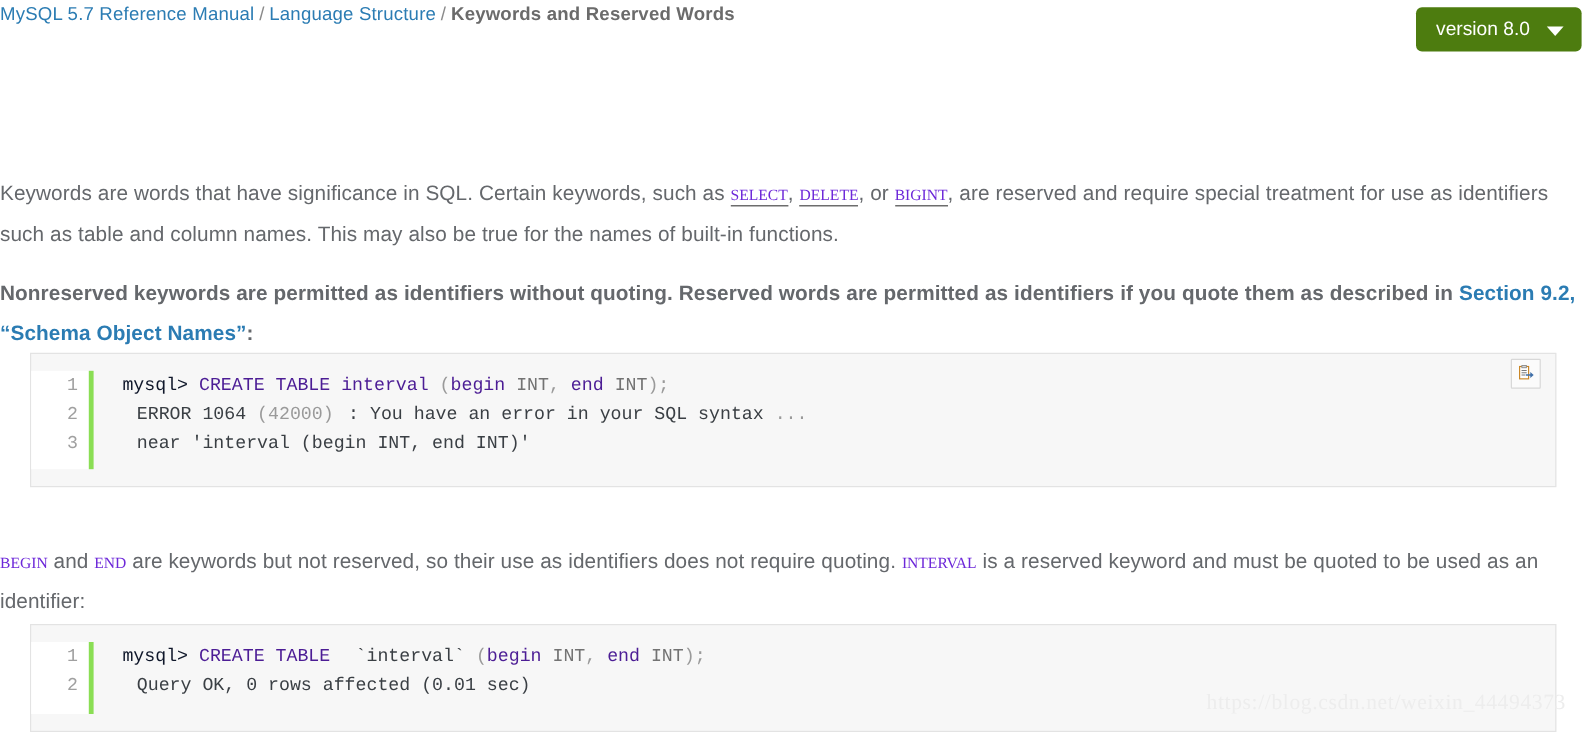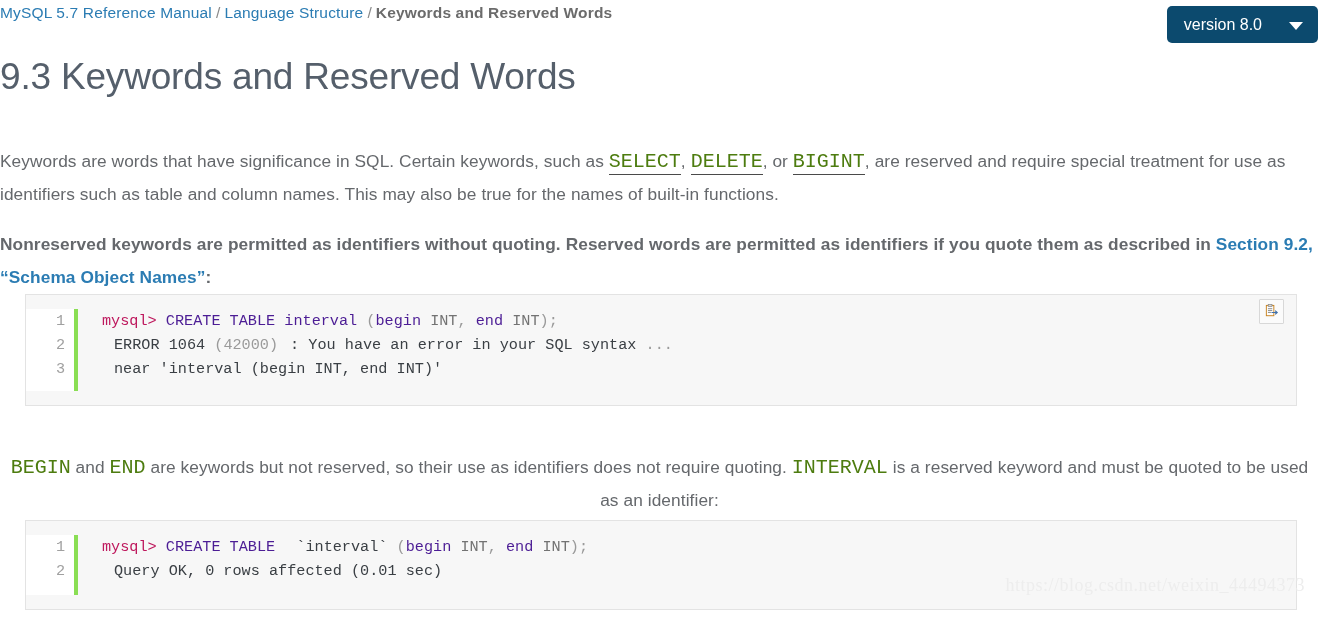--- a/index.html
+++ b/index.html
@@ -45,31 +45,31 @@
   .breadcrumb .current {
     color: #6b6b6b;
     font-weight: bold;
   }
 
   
   .version-btn {
     position: absolute;
     top: 6px;
     right: 5px;
-    background: #0c4a6e;
+    background: #4d7c0f;
     color: #ffffff;
     border: none;
     border-radius: 5px;
     height: 37px;
     padding: 0 15px 0 17px;
     font-size: 16px;
     font-family: "Liberation Sans", sans-serif;
     display: flex;
     align-items: center;
-    gap: 27px;
+    gap: 14px;
     cursor: pointer;
     box-sizing: border-box;
     margin-left: 29px;
   }
   .version-btn .caret {
     display: inline-block;
     width: 0;
     height: 0;
     border-left: 7px solid transparent;
     border-right: 7px solid transparent;
@@ -99,33 +99,33 @@
     font-size: 17.3px;
     line-height: 33px;
     color: #65686c;
     letter-spacing: 0.005em;
   }
   .para a {
     color: #2b7cb3;
     text-decoration: none;
   }
   code.kw {
-    font-family: Liberation Mono, monospace;
-    font-size: 20px;
-    color: #4d7c0f;
+    font-family: Liberation Serif, serif;
+    font-size: 13px;
+    color: #6d28d9;
     letter-spacing: 0;
   }
   code.kw.ul {
     border-bottom: 1px solid #4a4a4a;
     padding-bottom: 1px;
   }
 
   #para-intro  { top: 128px; }
   #para-nonres { top: 211px; font-weight: bold; }
-  #para-begin  { top: 434px; text-align: center; }
+  #para-begin  { top: 434px; }
 
   
   .codeblock {
     position: absolute;
     left: 25px;
     width: 1272px;
     background: #f7f7f7;
     border: 1px solid #e3e3e3;
     box-sizing: border-box;
     font-family: "Liberation Mono", "DejaVu Sans Mono", monospace;
@@ -158,21 +158,21 @@
     background: #8ade54;
   }
   .code-lines {
     padding-left: 24px;
     white-space: pre;
     color: #3a3f44;
     flex: 1 1 auto;
   }
 
   
-  .t-prompt { color: #be185d; }
+  .t-prompt { color: #0f172a; }
   .t-kw     { color: #4c1d95; }
   .t-type   { color: #737373; }
   .t-punc   { color: #9a9a9a; }
   .t-plain  { color: #3a3f44; margin-left: 12px; }
 
   
   .copy-btn {
     position: absolute;
     top: 4px;
     right: 12px;
@@ -208,21 +208,20 @@
 
   <div class="breadcrumb">
     <a href="#">MySQL 5.7 Reference Manual</a><span class="sep">/</span><a href="#">Language Structure</a><span class="sep">/</span><span class="current">Keywords and Reserved Words</span>
   </div>
 
   <button class="version-btn">
     <span>version 8.0</span>
     <span class="caret"></span>
   </button>
 
-  <h1 class="page-title">9.3 Keywords and Reserved Words</h1>
 
   <p class="para" id="para-intro"><span>Keywords are words that have significance in SQL. Certain keywords, such as </span><code class="kw ul">SELECT</code><span>, </span><code class="kw ul">DELETE</code><span>, or </span><code class="kw ul">BIGINT</code><span>, are reserved and require special treatment for use as identifiers such as table and column names. This may also be true for the names of built-in functions.</span></p>
 
   <p class="para" id="para-nonres"><span>Nonreserved keywords are permitted as identifiers without quoting. Reserved words are permitted as identifiers if you quote them as described in </span><a href="#">Section 9.2, “Schema Object Names”</a><span>:</span></p>
 
   <div class="codeblock" id="code-1">
     <div class="code-inner">
       <div class="gutter">
           <div>1</div>
           <div>2</div>

